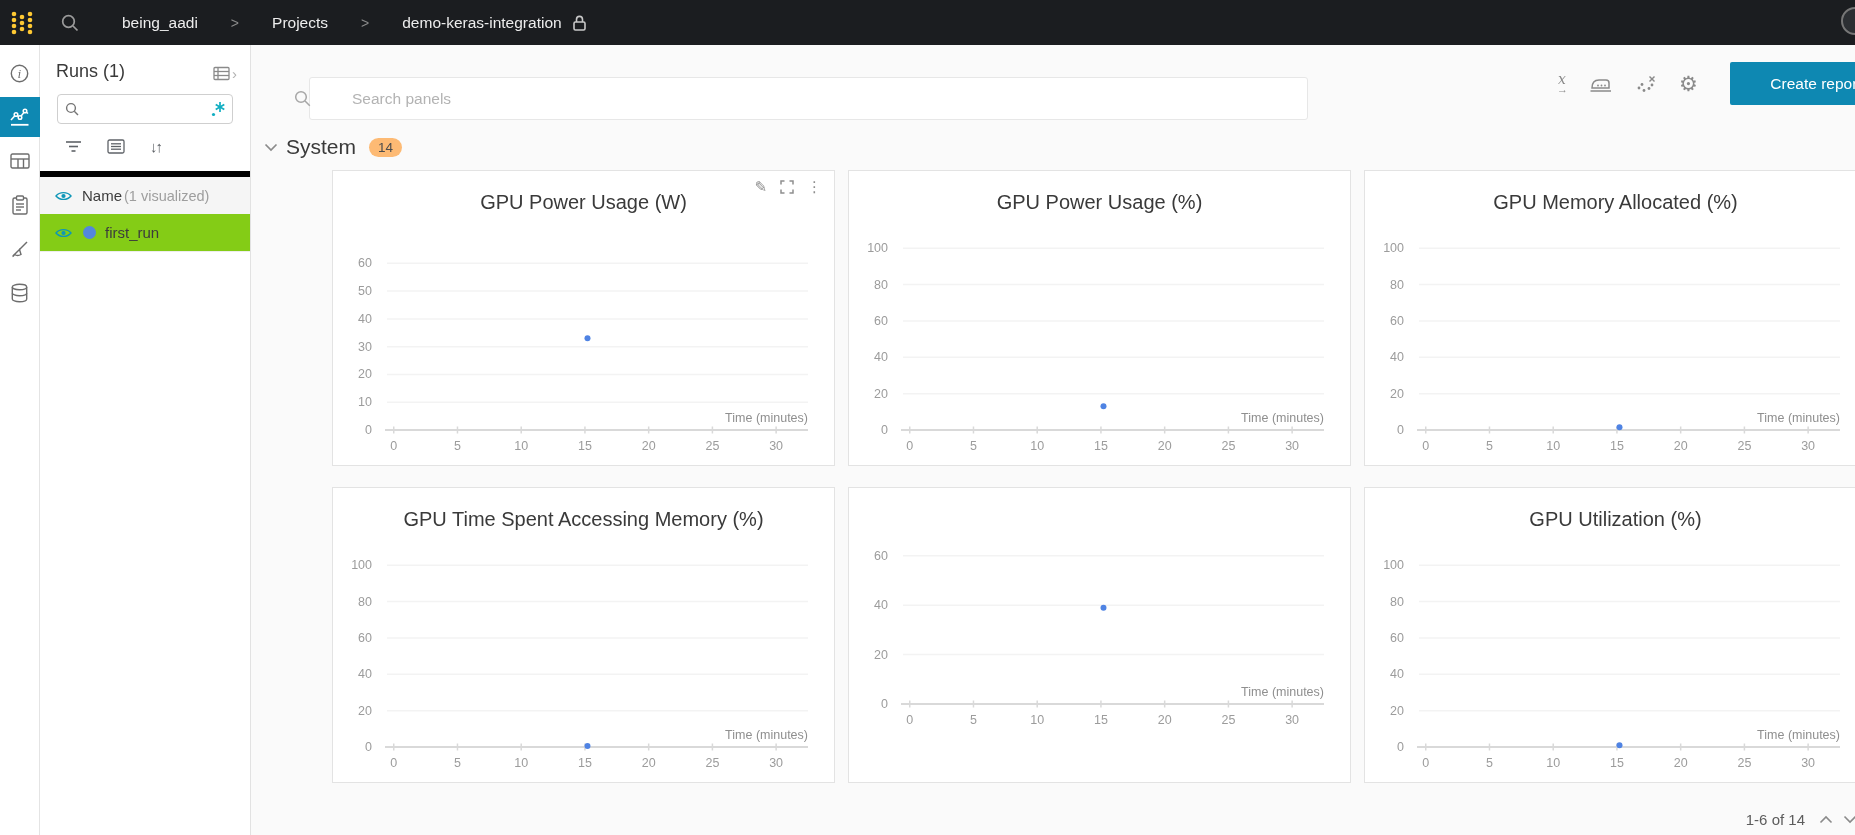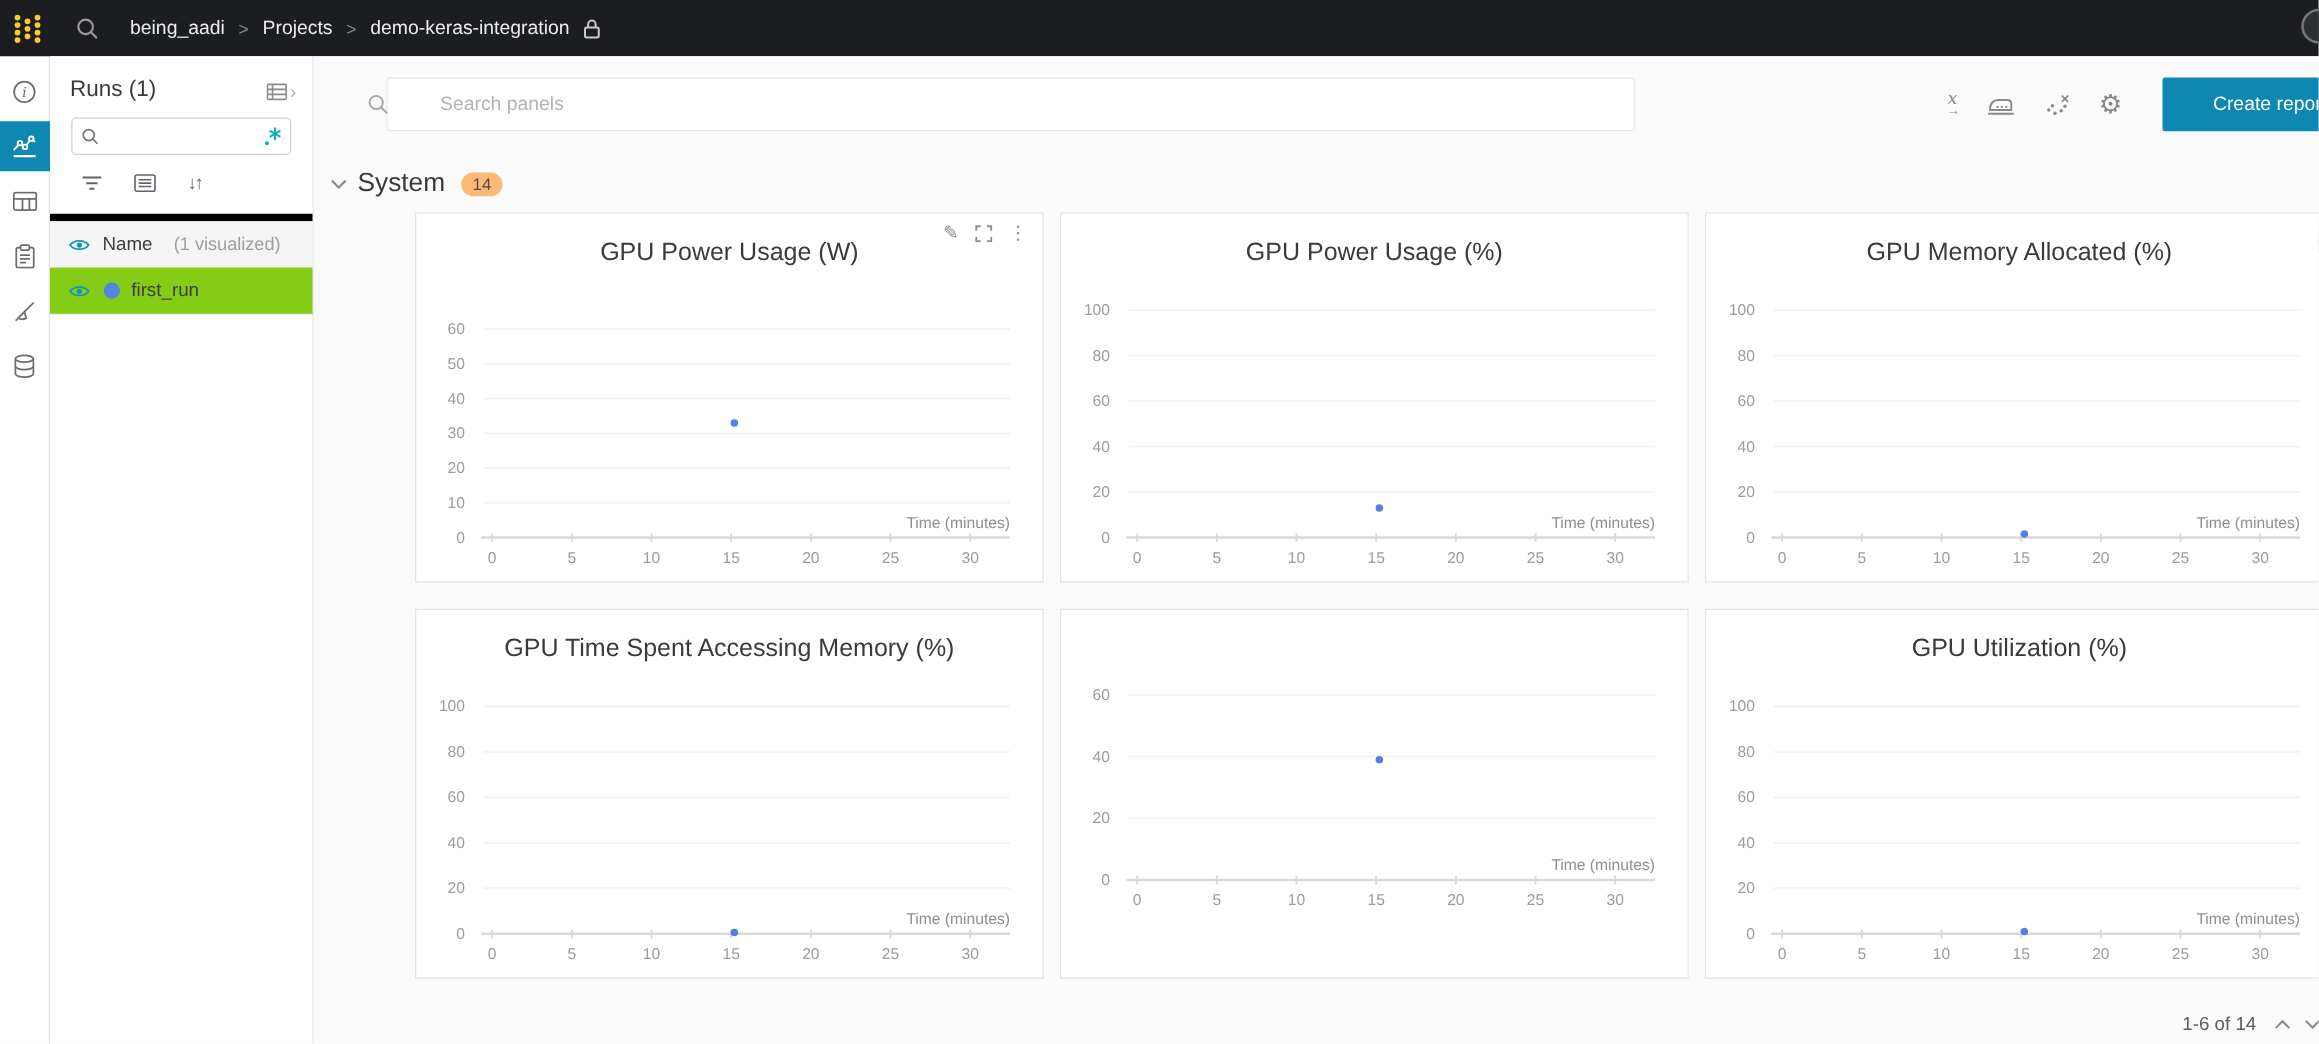--- a/index.html
+++ b/index.html
@@ -3,21 +3,21 @@
 <meta charset="utf-8">
 <style>
   * { margin:0; padding:0; box-sizing:border-box; }
   html,body { width:1855px; height:835px; overflow:hidden;
     font-family:"Liberation Sans","DejaVu Sans",sans-serif; background:#fafafa; color:#3a3a3a; }
 
   
   .navbar { height:45px; background:#1b1d20; display:flex; align-items:center; position:relative; }
   .nav-logo { margin-left:9px; flex:0 0 auto; }
   .nav-search { margin-left:24px; display:flex; align-items:center; }
-  .breadcrumb { margin-left:24px; display:flex; align-items:center; font-size:15.5px; color:#ededed; }
+  .breadcrumb { margin-left:42px; display:flex; align-items:center; font-size:15.5px; color:#ededed;gap:22px; }
   .crumb { cursor:pointer; }
   .crumb-sep { color:#8a8a8a; padding:0 11px; font-size:14px; }
   .nav-lock { margin-left:9px; display:flex; align-items:center; }
   .nav-avatar { position:absolute; right:-14px; top:7px; width:28px; height:28px; border-radius:50%;
     border:2px solid #767676; background:#2c2f33; }
 
   
   .layout { display:flex; height:790px; }
 
   
@@ -37,29 +37,29 @@
   .runs-search { width:100%; height:30px; border:1px solid #cfcfcf; border-radius:4px;
     padding:0 26px 0 28px; font-size:14px; color:#3a3a3a; outline:none; background:#fff; }
   .runs-search-mag { position:absolute; left:8px; top:8px; }
   .runs-regex { position:absolute; right:7px; top:7px; cursor:pointer; }
   .runs-filters { display:flex; align-items:center; gap:25px; padding:14px 0 0 25px; color:#5f6368; }
   .rf-item { cursor:pointer; display:flex; align-items:center; }
   .rf-sort { font-size:15px; letter-spacing:-2px; color:#5f6368; }
   .runs-list { margin-top:16px; border-top:6px solid #000000; }
   .runs-name-row { height:37px; background:#f5f5f5; display:flex; align-items:center; padding-left:15px; }
   .runs-name-label { font-size:15px; color:#3c3c3c; margin-left:10px; }
-  .runs-name-meta { font-size:14.5px; color:#9e9e9e; margin-left:17px; }
+  .runs-name-meta { font-size:14.5px; color:#9e9e9e; margin-left:2px; }
   .run-row { height:38px; background:#84cc16; border-bottom:1px solid #ededed; display:flex;
     align-items:center; padding-left:15px; cursor:pointer; }
   .run-dot { width:13px; height:13px; border-radius:50%; margin-left:11px; flex:0 0 auto; }
   .run-name { font-size:15px; color:#3c3c3c; margin-left:9px; }
 
   
   .main { flex:1; position:relative; overflow:hidden; background:#fafafa; }
-  .panel-search-wrap { position:absolute; left:29px; top:17px; width:1028px; height:43px;padding-left:29px; }
+  .panel-search-wrap { position:absolute; left:29px; top:32px; width:1028px; height:43px;padding-left:29px; }
   .panel-search { width:100%; height:100%; border:1px solid #e7e7e7; border-radius:3px; background:#fff;
     padding:0 14px 0 42px; font-size:15.5px; color:#3a3a3a; outline:none; }
   .panel-search::placeholder { color:#b3b3b3; }
   .panel-search-mag { position:absolute; left:14px; top:13px; }
   .ws-icons { position:absolute; left:1306px; top:17px; height:43px; display:flex; align-items:center;
     gap:22px; color:#8a8a8a; }
   .ws-icon { cursor:pointer; display:flex; flex-direction:column; align-items:center; line-height:1; }
   .xaxis-x { font-family:"DejaVu Serif",serif; font-style:italic; font-size:14px; }
   .xaxis-arrow { font-size:11px; margin-top:-2px; letter-spacing:-1px; }
   .gear { font-size:21px; color:#8a8a8a; }

